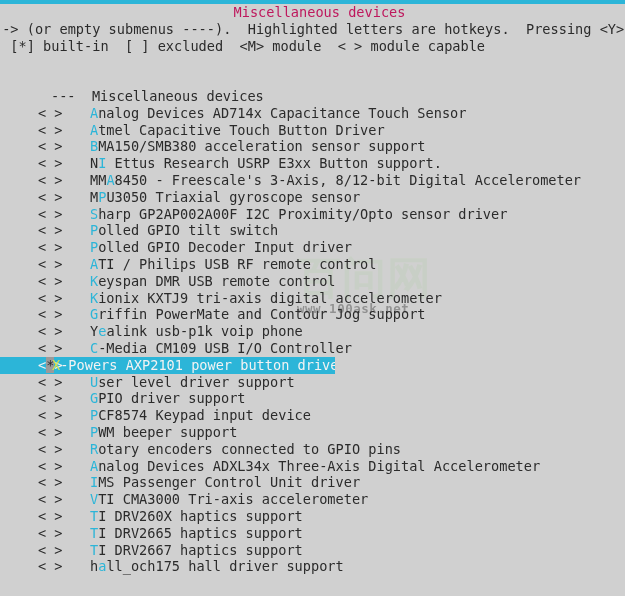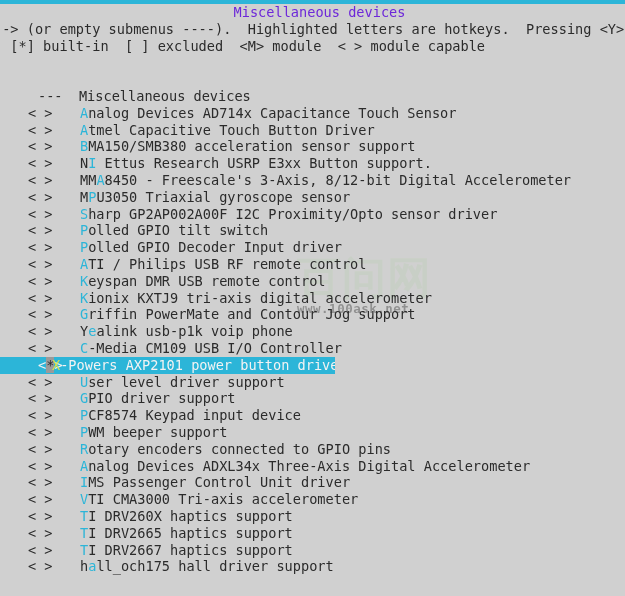--- a/index.html
+++ b/index.html
@@ -61,21 +61,21 @@
 
   
   .header {
     position: absolute;
     left: 0;
     top: 4px;
     width: 625px;
   }
   .header-title {
     text-align: center;
-    color: #6d28d9;
+    color: #be185d;
     line-height: 17px;
     height: 17px;
     white-space: pre;
     padding-left: 14px;
     box-sizing: border-box;
   }
   .header-line {
     white-space: pre;
     height: 17px;
     line-height: 17px;
@@ -89,25 +89,25 @@
     left: 0;
     top: 88px;
     width: 625px;
   }
   .menu-row {
     position: relative;
     height: 16.8px;
     line-height: 16.8px;
     white-space: pre;
     overflow: hidden;
-    padding-left: 28px;
+    padding-left: 38px;
     box-sizing: border-box;
   }
   .menu-row.comment {
-    padding-left: 38px;
+    padding-left: 51px;
   }
   .menu-row .tag {
     display: inline-block;
     width: 52px;
     white-space: pre;
   }
   .menu-row .label { white-space: pre; }
   .hot { color: #2cb5d8; }
 
   

